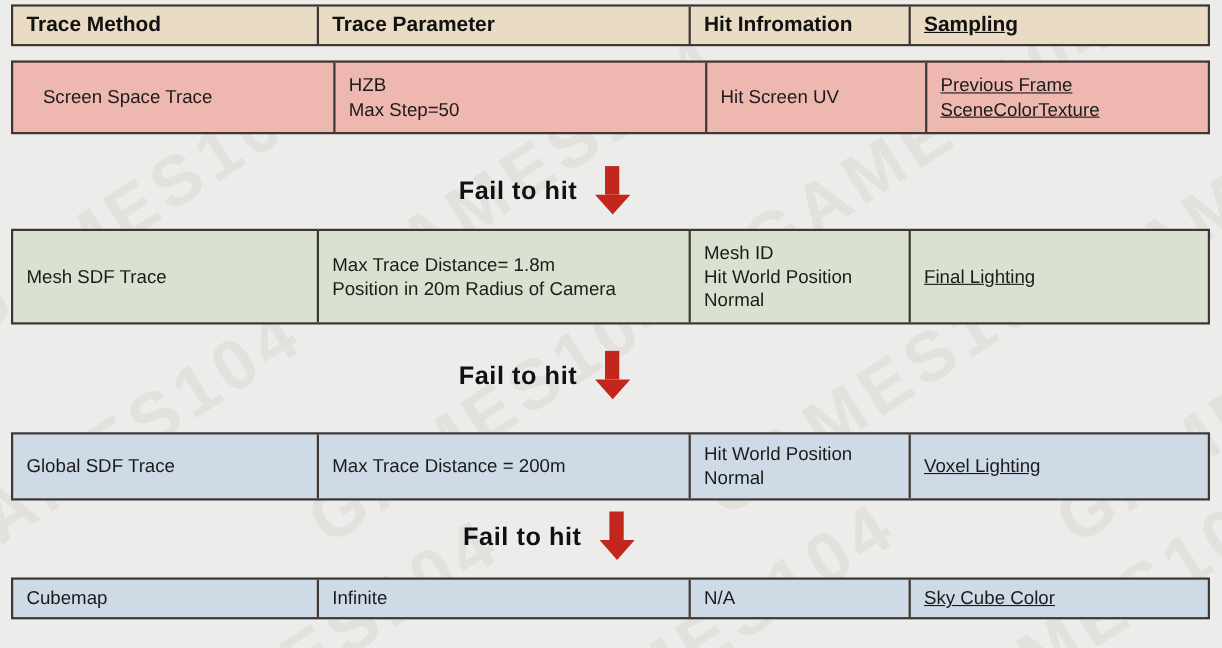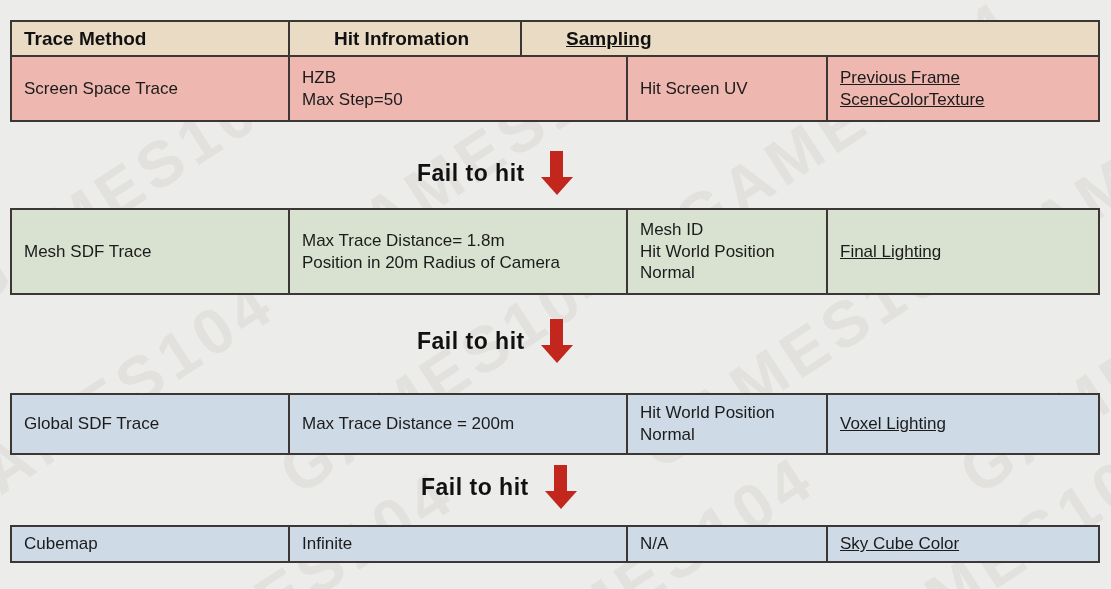--- a/index.html
+++ b/index.html
@@ -48,22 +48,22 @@
     box-sizing:border-box;
     border-right:2px solid #3c3734;
     white-space:pre-line;
     font-size:17px;
     line-height:1.28;
   }
   .cell:last-child{border-right:none;text-decoration:underline;}
   .c1{width:278px;} .c2{width:338px;} .c3{width:200px;} .c4{flex:1;}
   .header-row .cell{font-weight:bold;font-size:19px;color:#111;}
 
-  .header-row{top:20px;height:38px;gap:32px;}
-  .row-0{top:55px;height:67px;}
+  .header-row{top:4px;height:38px;}
+  .row-0{top:55px;height:67px;padding-left:15px;}
   .row-1{top:208px;height:87px;}
   .row-2{top:393px;height:62px;justify-content:space-between;}
   .row-3{top:525px;height:38px;}
 
   
   .fail{
     position:absolute;
     display:flex;align-items:center;gap:16px;
     z-index:2;
   }
@@ -102,20 +102,21 @@
   <span class="wm">GAMES104</span>
   <span class="wm">GAMES104</span>
   <span class="wm">GAMES104</span>
   <span class="wm">GAMES104</span>
   <span class="wm">GAMES104</span>
   <span class="wm">GAMES104</span>
   <span class="wm">GAMES104</span>
 
   <div class="trow header-row" style="background-color: rgb(233, 219, 196);">
     <div class="cell c1">Trace Method</div>
+    <div class="cell c2">Trace Parameter</div>
     <div class="cell c3">Hit Infromation</div>
     <div class="cell c4">Sampling</div>
   </div>
 
   <div class="trow row-0" style="background-color: rgb(238, 183, 176);">
     <div class="cell c1">Screen Space Trace</div>
     <div class="cell c2">HZB
 Max Step=50</div>
     <div class="cell c3">Hit Screen UV</div>
     <div class="cell c4">Previous Frame

